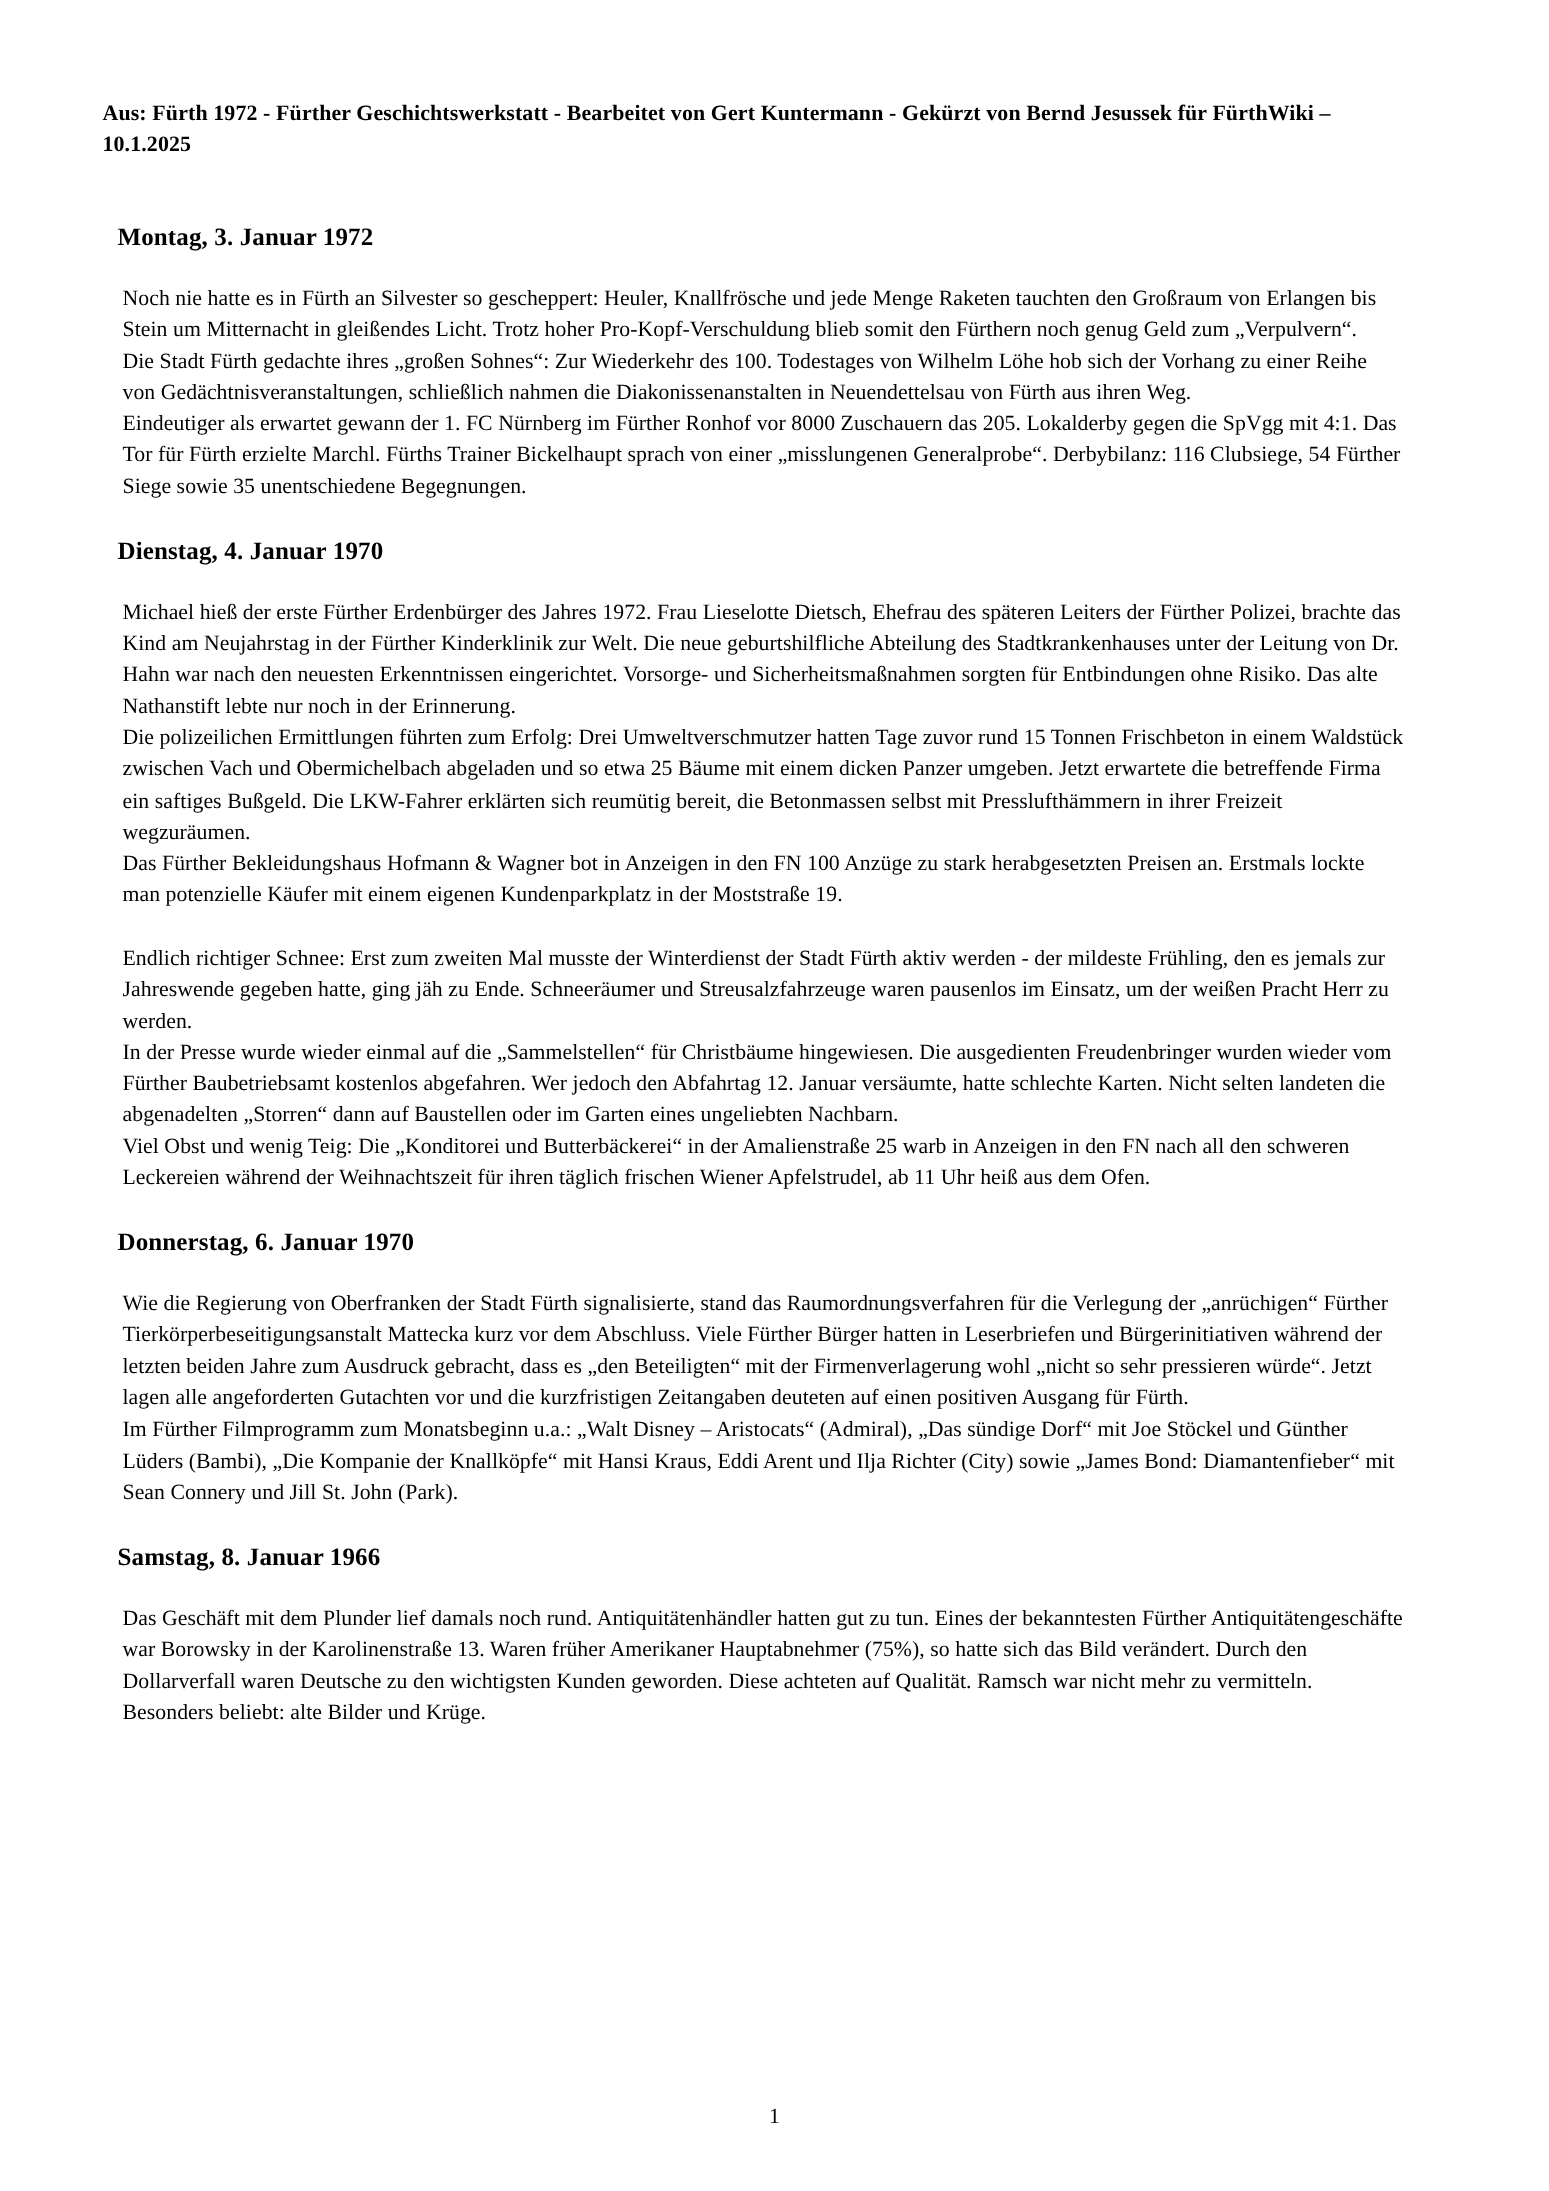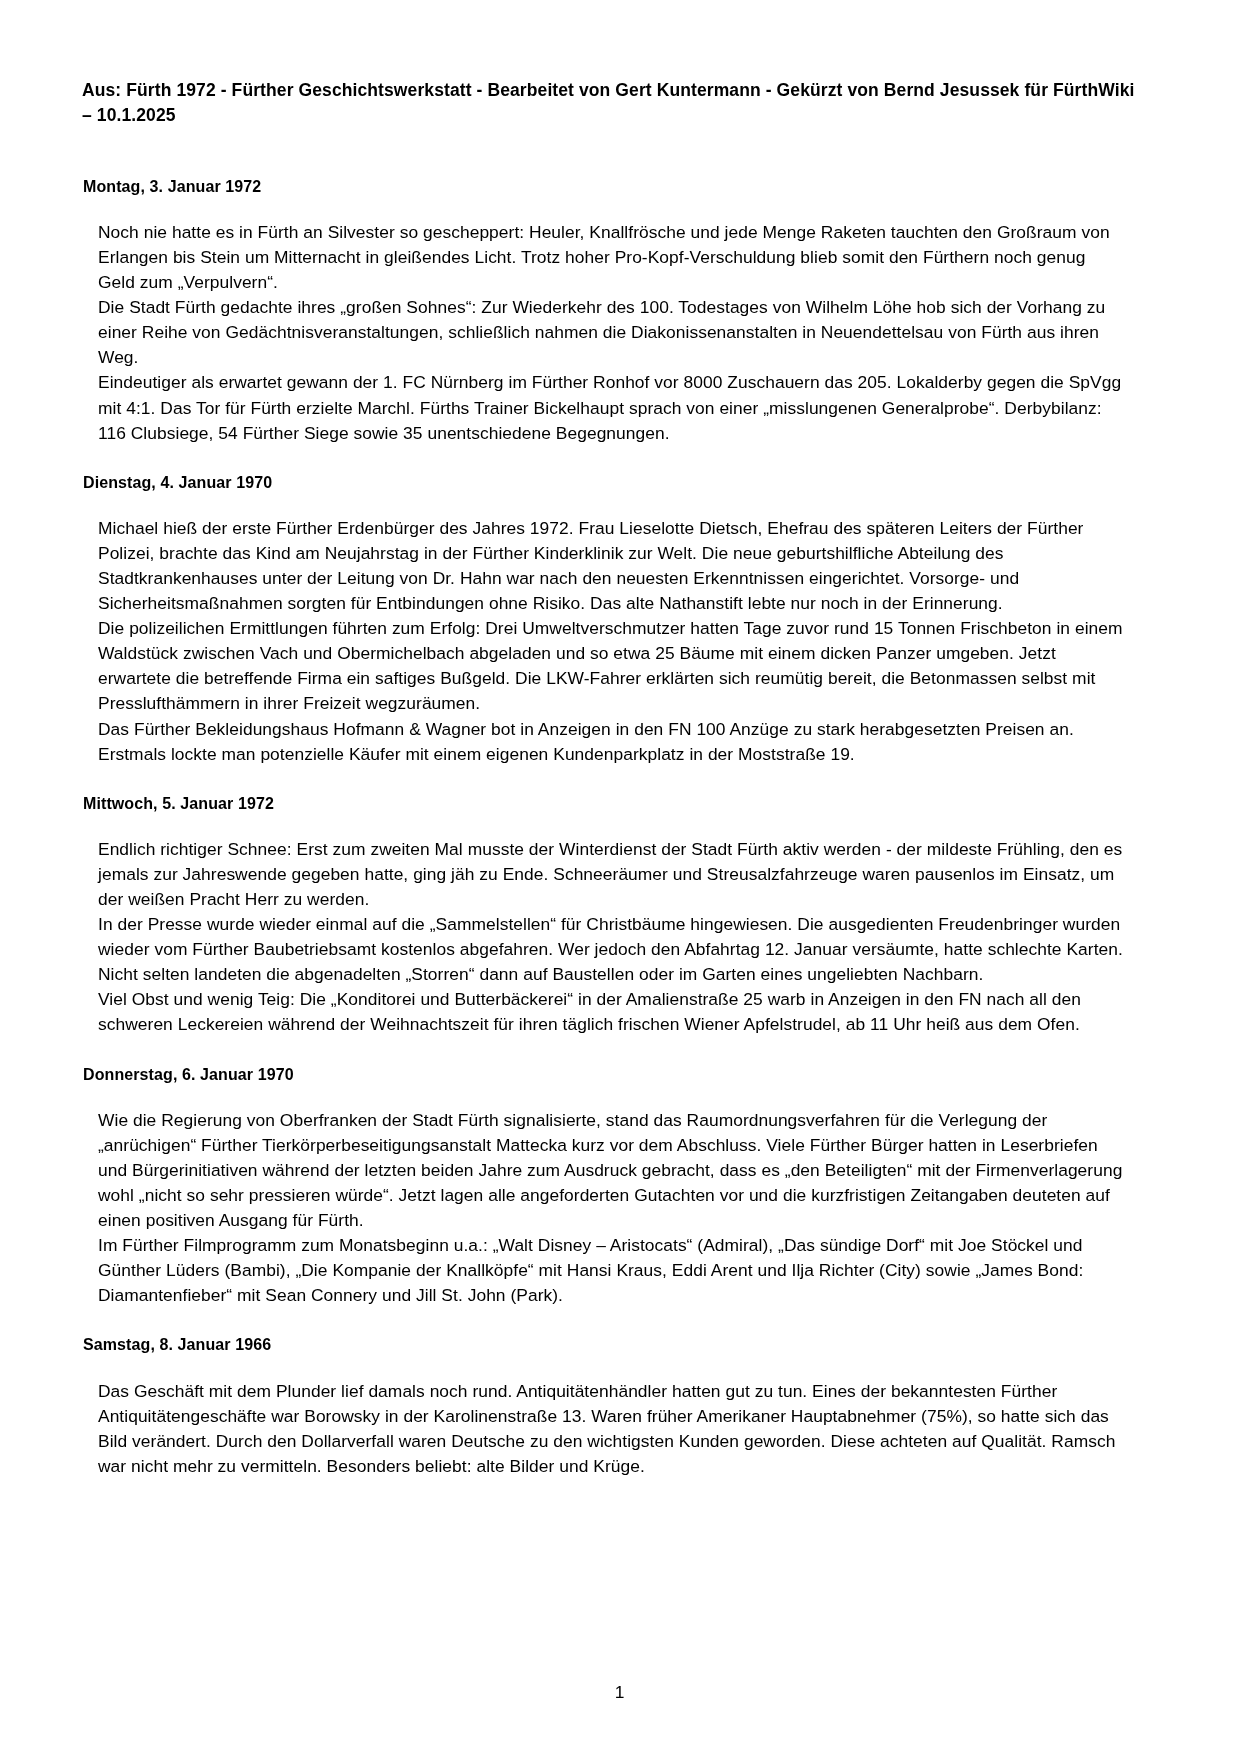--- a/index.html
+++ b/index.html
@@ -12,36 +12,37 @@
     color: #000000;
   }
   .page {
     position: relative;
     width: 1239px;
     height: 1753px;
     margin: 0 auto;
     background: #ffffff;
     box-sizing: border-box;
     padding: 78px 100px 40px 82px;
+    font-family: Liberation Serif, serif;
   }
   .doc-header {
     font-size: 17.5px;
     font-weight: bold;
     line-height: 1.42;
     margin: 0 0 48px 0;
     letter-spacing: 0.1px;
   }
   .section {
     margin-bottom: 26px;
   }
   .day-heading {
-    font-size: 16px;
+    font-size: 20px;
     font-weight: bold;
     line-height: 1.4;
-    margin: 0 0 22px 1px;
+    margin: 0 0 22px 12px;
     letter-spacing: 0.1px;
   }
   .para {
     font-size: 17.4px;
     line-height: 1.44;
     margin: 16px;
     text-align: left;
     letter-spacing: 0.05px;
   }
   .page-number {
@@ -65,21 +66,20 @@
     <div class="day-heading">Montag, 3. Januar 1972</div>
     <p class="para">Noch nie hatte es in Fürth an Silvester so gescheppert: Heuler, Knallfrösche und jede Menge Raketen tauchten den Großraum von Erlangen bis Stein um Mitternacht in gleißendes Licht. Trotz hoher Pro-Kopf-Verschuldung blieb somit den Fürthern noch genug Geld zum „Verpulvern“.<br>Die Stadt Fürth gedachte ihres „großen Sohnes“: Zur Wiederkehr des 100. Todestages von Wilhelm Löhe hob sich der Vorhang zu einer Reihe von Gedächtnisveranstaltungen, schließlich nahmen die Diakonissenanstalten in Neuendettelsau von Fürth aus ihren Weg.<br>Eindeutiger als erwartet gewann der 1. FC Nürnberg im Fürther Ronhof vor 8000 Zuschauern das 205. Lokalderby gegen die SpVgg mit 4:1. Das Tor für Fürth erzielte Marchl. Fürths Trainer Bickelhaupt sprach von einer „misslungenen Generalprobe“. Derbybilanz: 116 Clubsiege, 54 Fürther Siege sowie 35 unentschiedene Begegnungen.</p>
   </div>
 
   <div class="section">
     <div class="day-heading">Dienstag, 4. Januar 1970</div>
     <p class="para">Michael hieß der erste Fürther Erdenbürger des Jahres 1972. Frau Lieselotte Dietsch, Ehefrau des späteren Leiters der Fürther Polizei, brachte das Kind am Neujahrstag in der Fürther Kinderklinik zur Welt. Die neue geburtshilfliche Abteilung des Stadtkrankenhauses unter der Leitung von Dr. Hahn war nach den neuesten Erkenntnissen eingerichtet. Vorsorge- und Sicherheitsmaßnahmen sorgten für Entbindungen ohne Risiko. Das alte Nathanstift lebte nur noch in der Erinnerung.<br>Die polizeilichen Ermittlungen führten zum Erfolg: Drei Umweltverschmutzer hatten Tage zuvor rund 15 Tonnen Frischbeton in einem Waldstück zwischen Vach und Obermichelbach abgeladen und so etwa 25 Bäume mit einem dicken Panzer umgeben. Jetzt erwartete die betreffende Firma ein saftiges Bußgeld. Die LKW-Fahrer erklärten sich reumütig bereit, die Betonmassen selbst mit Presslufthämmern in ihrer Freizeit wegzuräumen.<br>Das Fürther Bekleidungshaus Hofmann &amp; Wagner bot in Anzeigen in den FN 100 Anzüge zu stark herabgesetzten Preisen an. Erstmals lockte man potenzielle Käufer mit einem eigenen Kundenparkplatz in der Moststraße 19.</p>
   </div>
 
   <div class="section">
-    <div class="day-heading">Mittwoch, 5. Januar 1972</div>
     <p class="para">Endlich richtiger Schnee: Erst zum zweiten Mal musste der Winterdienst der Stadt Fürth aktiv werden - der mildeste Frühling, den es jemals zur Jahreswende gegeben hatte, ging jäh zu Ende. Schneeräumer und Streusalzfahrzeuge waren pausenlos im Einsatz, um der weißen Pracht Herr zu werden.<br>In der Presse wurde wieder einmal auf die „Sammelstellen“ für Christbäume hingewiesen. Die ausgedienten Freudenbringer wurden wieder vom Fürther Baubetriebsamt kostenlos abgefahren. Wer jedoch den Abfahrtag 12. Januar versäumte, hatte schlechte Karten. Nicht selten landeten die abgenadelten „Storren“ dann auf Baustellen oder im Garten eines ungeliebten Nachbarn.<br>Viel Obst und wenig Teig: Die „Konditorei und Butterbäckerei“ in der Amalienstraße 25 warb in Anzeigen in den FN nach all den schweren Leckereien während der Weihnachtszeit für ihren täglich frischen Wiener Apfelstrudel, ab 11 Uhr heiß aus dem Ofen.</p>
   </div>
 
   <div class="section">
     <div class="day-heading">Donnerstag, 6. Januar 1970</div>
     <p class="para">Wie die Regierung von Oberfranken der Stadt Fürth signalisierte, stand das Raumordnungsverfahren für die Verlegung der „anrüchigen“ Fürther Tierkörperbeseitigungsanstalt Mattecka kurz vor dem Abschluss. Viele Fürther Bürger hatten in Leserbriefen und Bürgerinitiativen während der letzten beiden Jahre zum Ausdruck gebracht, dass es „den Beteiligten“ mit der Firmenverlagerung wohl „nicht so sehr pressieren würde“. Jetzt lagen alle angeforderten Gutachten vor und die kurzfristigen Zeitangaben deuteten auf einen positiven Ausgang für Fürth.<br>Im Fürther Filmprogramm zum Monatsbeginn u.a.: „Walt Disney – Aristocats“ (Admiral), „Das sündige Dorf“ mit Joe Stöckel und Günther Lüders (Bambi), „Die Kompanie der Knallköpfe“ mit Hansi Kraus, Eddi Arent und Ilja Richter (City) sowie „James Bond: Diamantenfieber“ mit Sean Connery und Jill St. John (Park).</p>
   </div>
 
   <div class="section">
     <div class="day-heading">Samstag, 8. Januar 1966</div>

